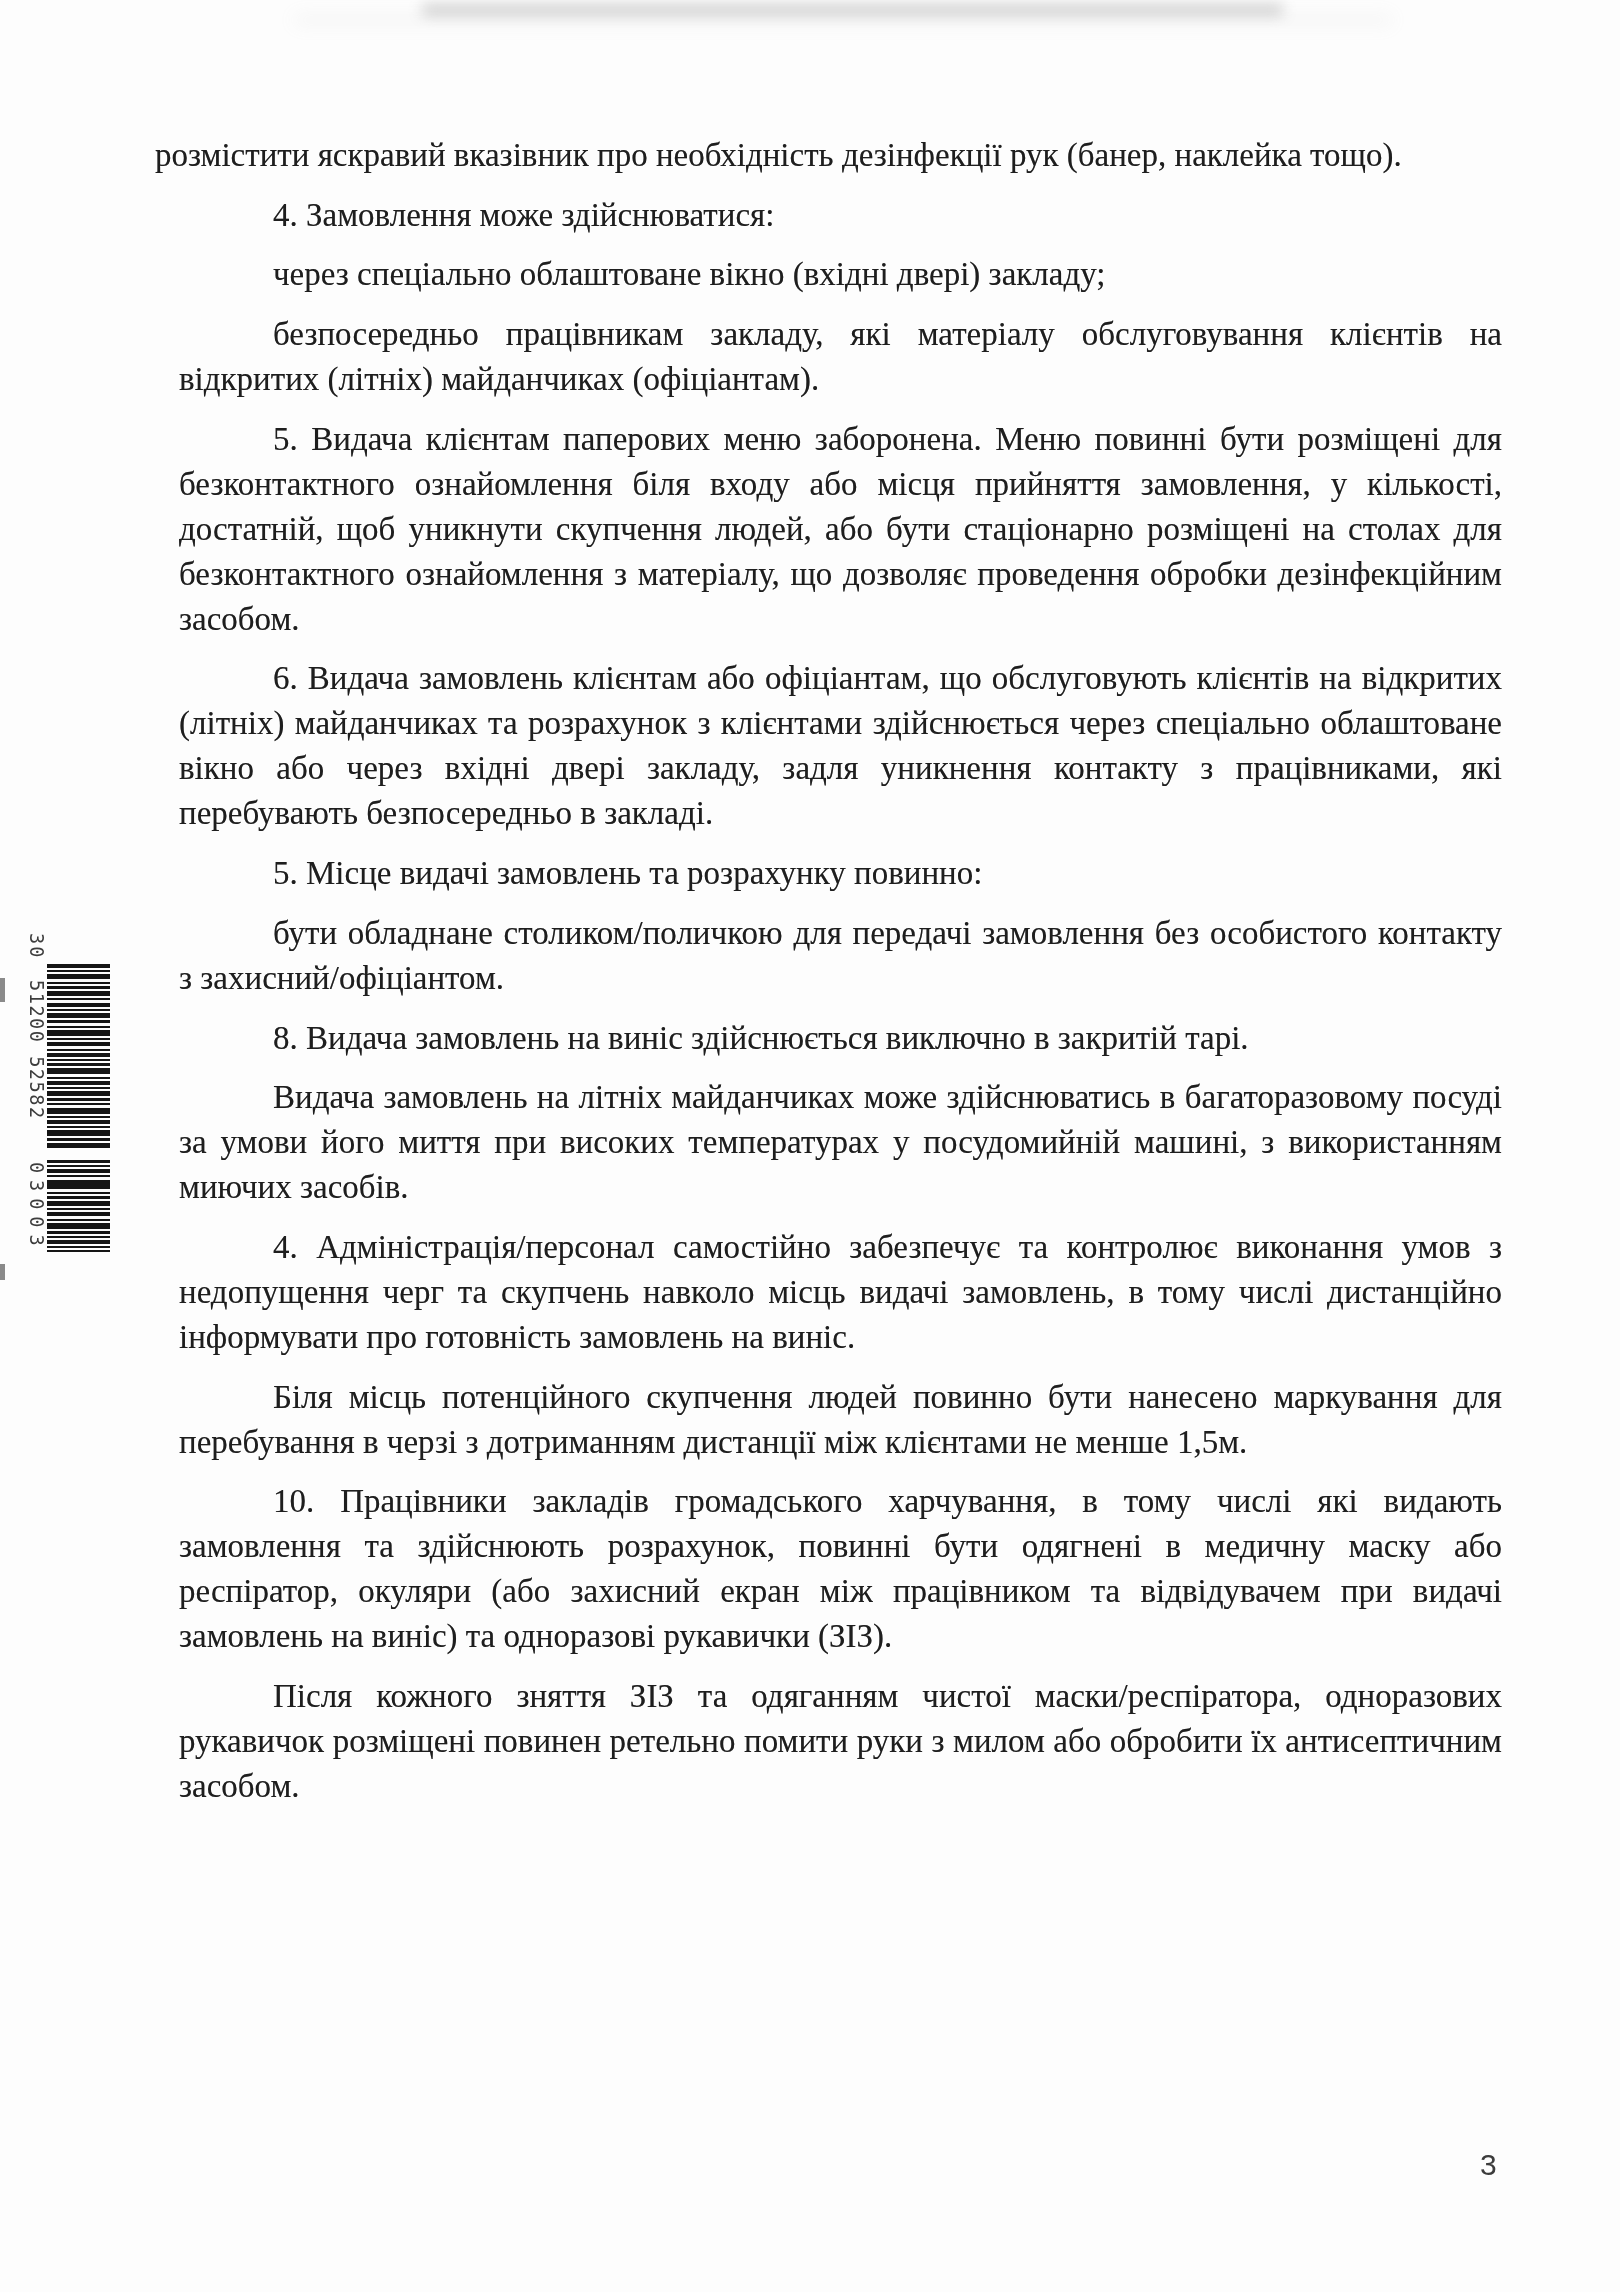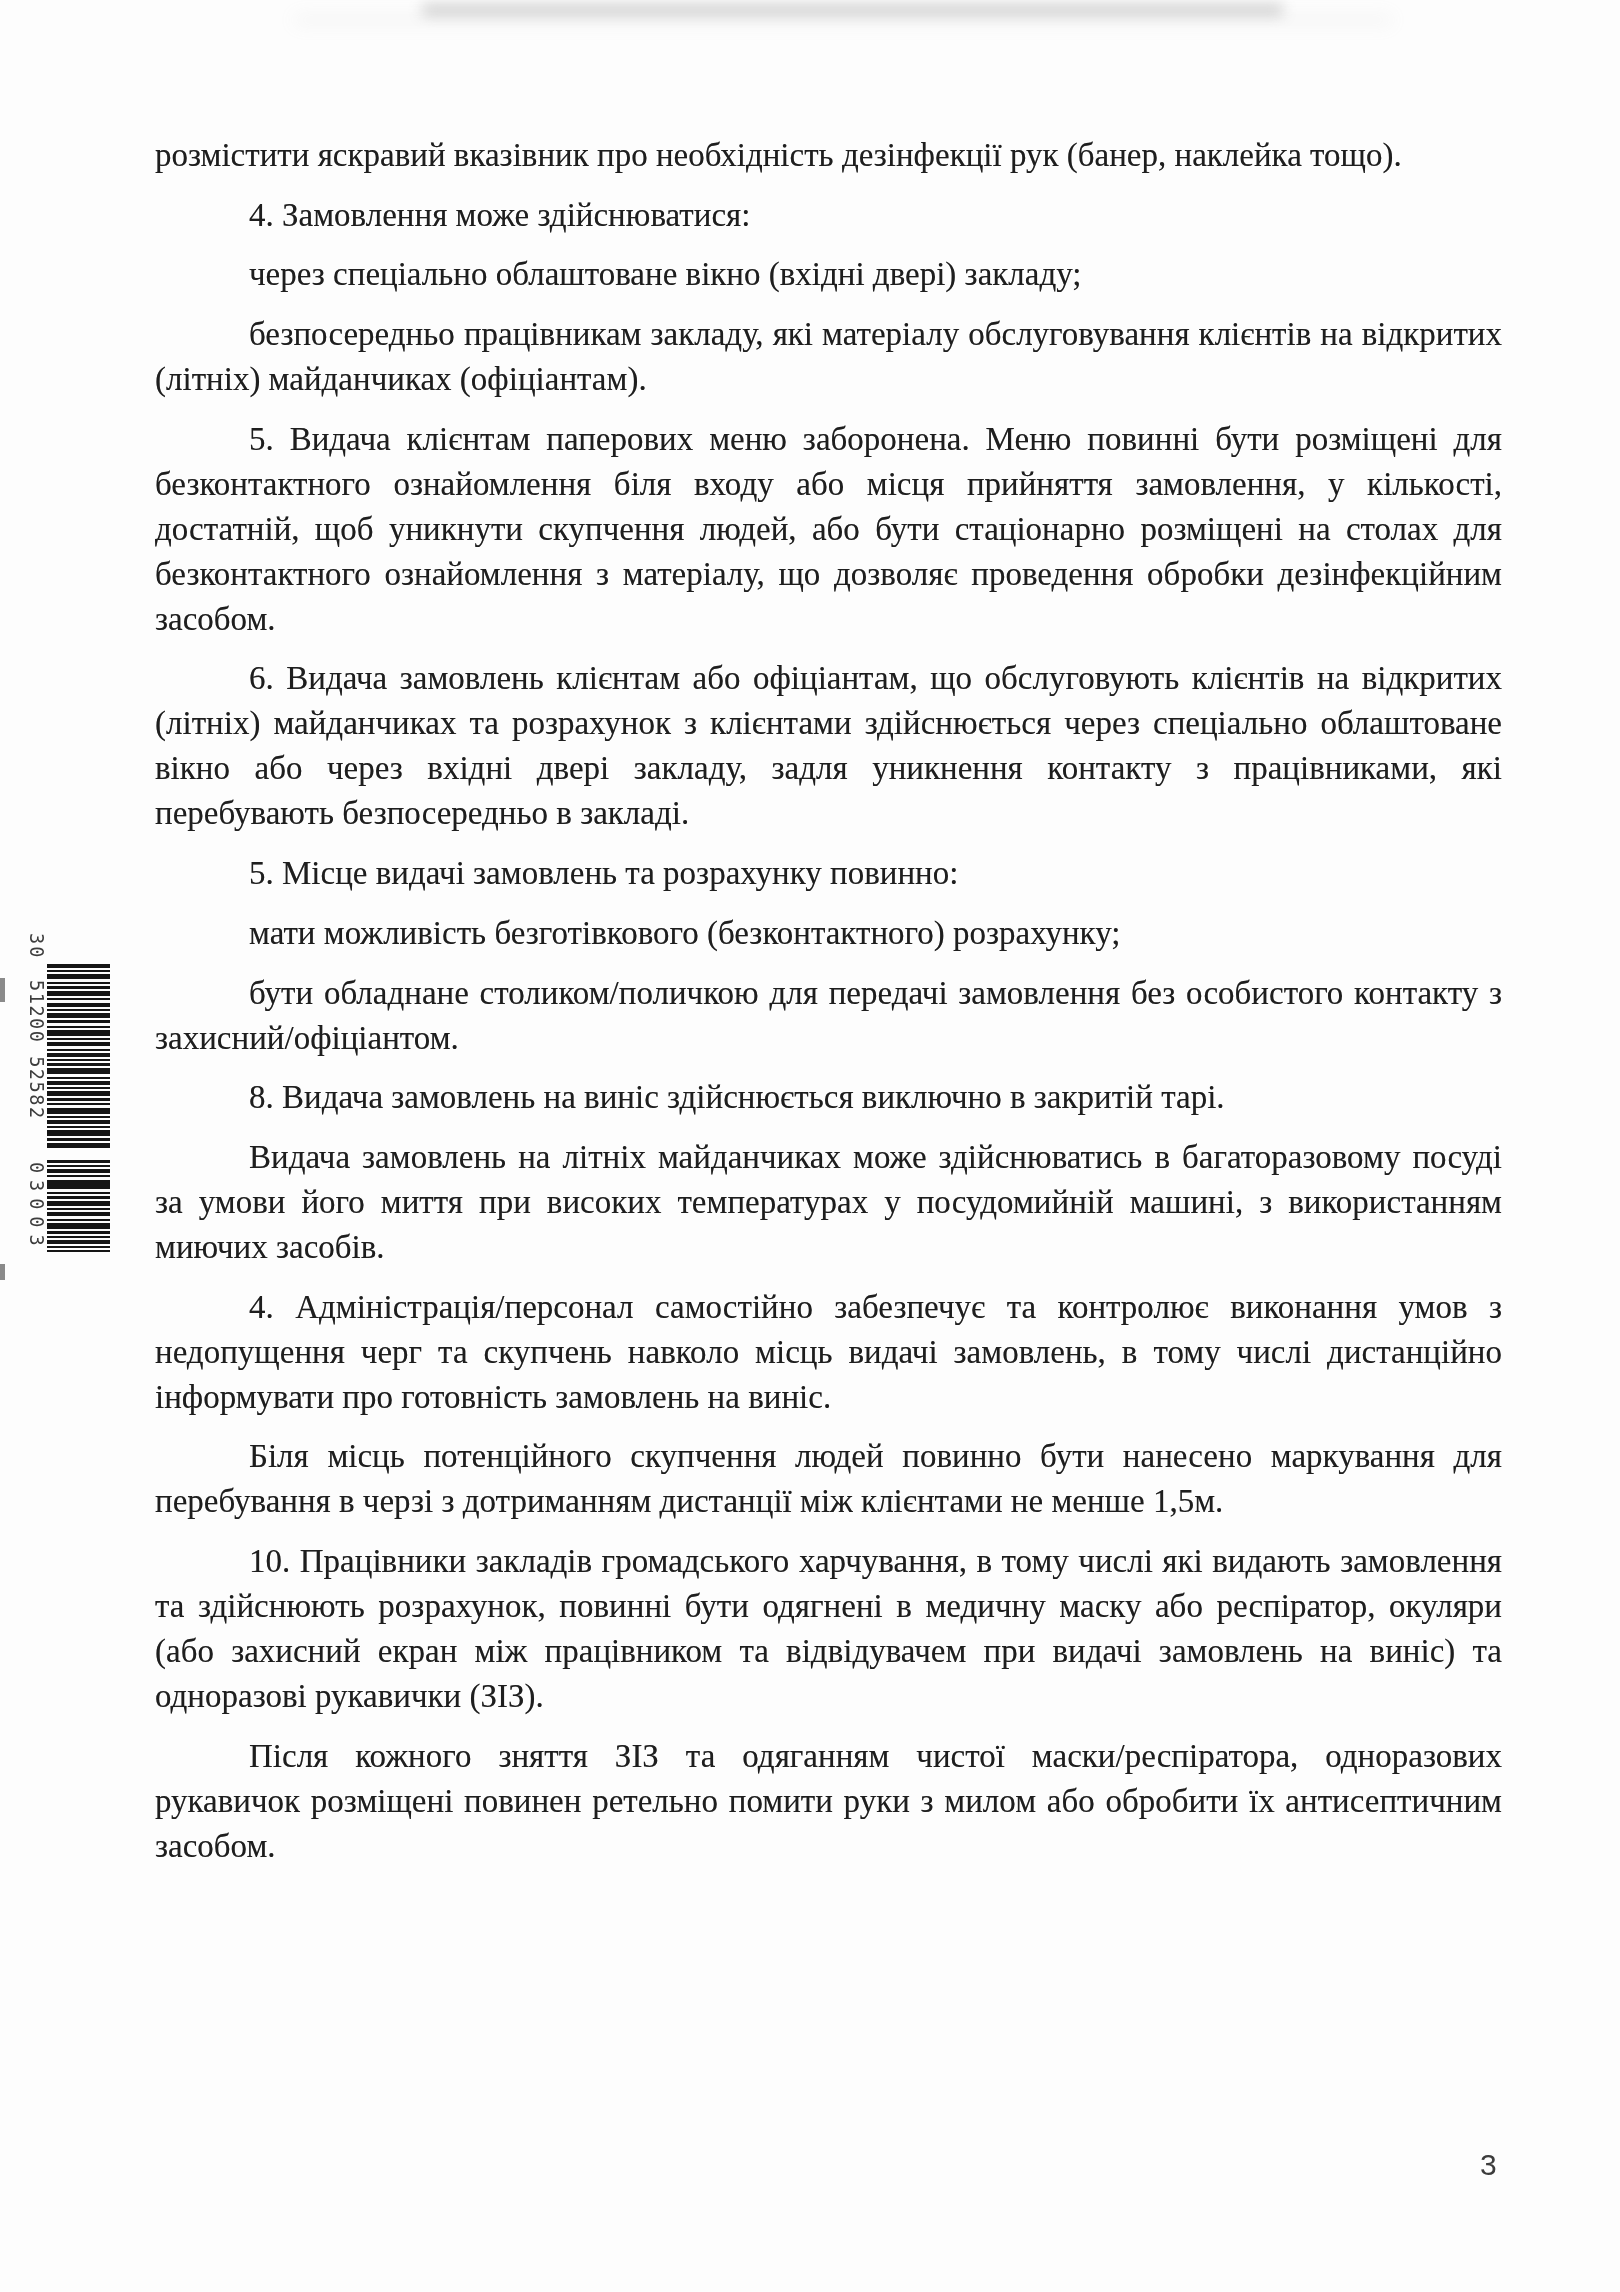--- a/index.html
+++ b/index.html
@@ -24,21 +24,21 @@
   .edge-mark.m2{top:1264px;height:15.7px;}
 
   
   .content{
     position:absolute;left:155px;top:133px;width:1347px;
     color:#1e1e1e;font-size:33px;line-height:45px;
     text-align:justify;
     text-shadow:0 0 0.6px rgba(25,25,25,.45);
   }
   .content p{margin:0 0 14.7px 0;}
-  .content p.ind{text-indent:94px;}
+  .content p.ind{text-indent:94px;margin-left:24px;}
 
   
   .barcode{position:absolute;left:29px;top:929px;width:84px;height:365px;}
   .bc-digits{
     position:absolute;left:-2.9px;
     writing-mode:vertical-rl;
     font-family:"DejaVu Sans Mono","Liberation Mono",monospace;
     font-size:18.6px;color:#3d3d3d;letter-spacing:2px;
     white-space:pre;
   }
@@ -127,21 +127,20 @@
   </div>
 
   <div class="content">
     <p>розмістити яскравий вказівник про необхідність дезінфекції рук (банер, наклейка тощо).</p>
     <p class="ind">4. Замовлення може здійснюватися:</p>
     <p class="ind">через спеціально облаштоване вікно (вхідні двері) закладу;</p>
     <p class="ind">безпосередньо працівникам закладу, які матеріалу обслуговування клієнтів на відкритих (літніх) майданчиках (офіціантам).</p>
     <p class="ind">5. Видача клієнтам паперових меню заборонена. Меню повинні бути розміщені для безконтактного ознайомлення біля входу або місця прийняття замовлення, у кількості, достатній, щоб уникнути скупчення людей, або бути стаціонарно розміщені на столах для безконтактного ознайомлення з матеріалу, що дозволяє проведення обробки дезінфекційним засобом.</p>
     <p class="ind">6. Видача замовлень клієнтам або офіціантам, що обслуговують клієнтів на відкритих (літніх) майданчиках та розрахунок з клієнтами здійснюється через спеціально облаштоване вікно або через вхідні двері закладу, задля уникнення контакту з працівниками, які перебувають безпосередньо в закладі.</p>
     <p class="ind">5. Місце видачі замовлень та розрахунку повинно:</p>
-    <p class="ind">мати можливість безготівкового (безконтактного) розрахунку;</p>
     <p class="ind">бути обладнане столиком/поличкою для передачі замовлення без особистого контакту з захисний/офіціантом.</p>
     <p class="ind">8. Видача замовлень на виніс здійснюється виключно в закритій тарі.</p>
     <p class="ind">Видача замовлень на літніх майданчиках може здійснюватись в багаторазовому посуді за умови його миття при високих температурах у посудомийній машині, з використанням миючих засобів.</p>
     <p class="ind">4. Адміністрація/персонал самостійно забезпечує та контролює виконання умов з недопущення черг та скупчень навколо місць видачі замовлень, в тому числі дистанційно інформувати про готовність замовлень на виніс.</p>
     <p class="ind">Біля місць потенційного скупчення людей повинно бути нанесено маркування для перебування в черзі з дотриманням дистанції між клієнтами не менше 1,5м.</p>
     <p class="ind">10. Працівники закладів громадського харчування, в тому числі які видають замовлення та здійснюють розрахунок, повинні бути одягнені в медичну маску або респіратор, окуляри (або захисний екран між працівником та відвідувачем при видачі замовлень на виніс) та одноразові рукавички (ЗІЗ).</p>
     <p class="ind">Після кожного зняття ЗІЗ та одяганням чистої маски/респіратора, одноразових рукавичок розміщені повинен ретельно помити руки з милом або обробити їх антисептичним засобом.</p>
   </div>
 
   <div class="pagenum">3</div>

